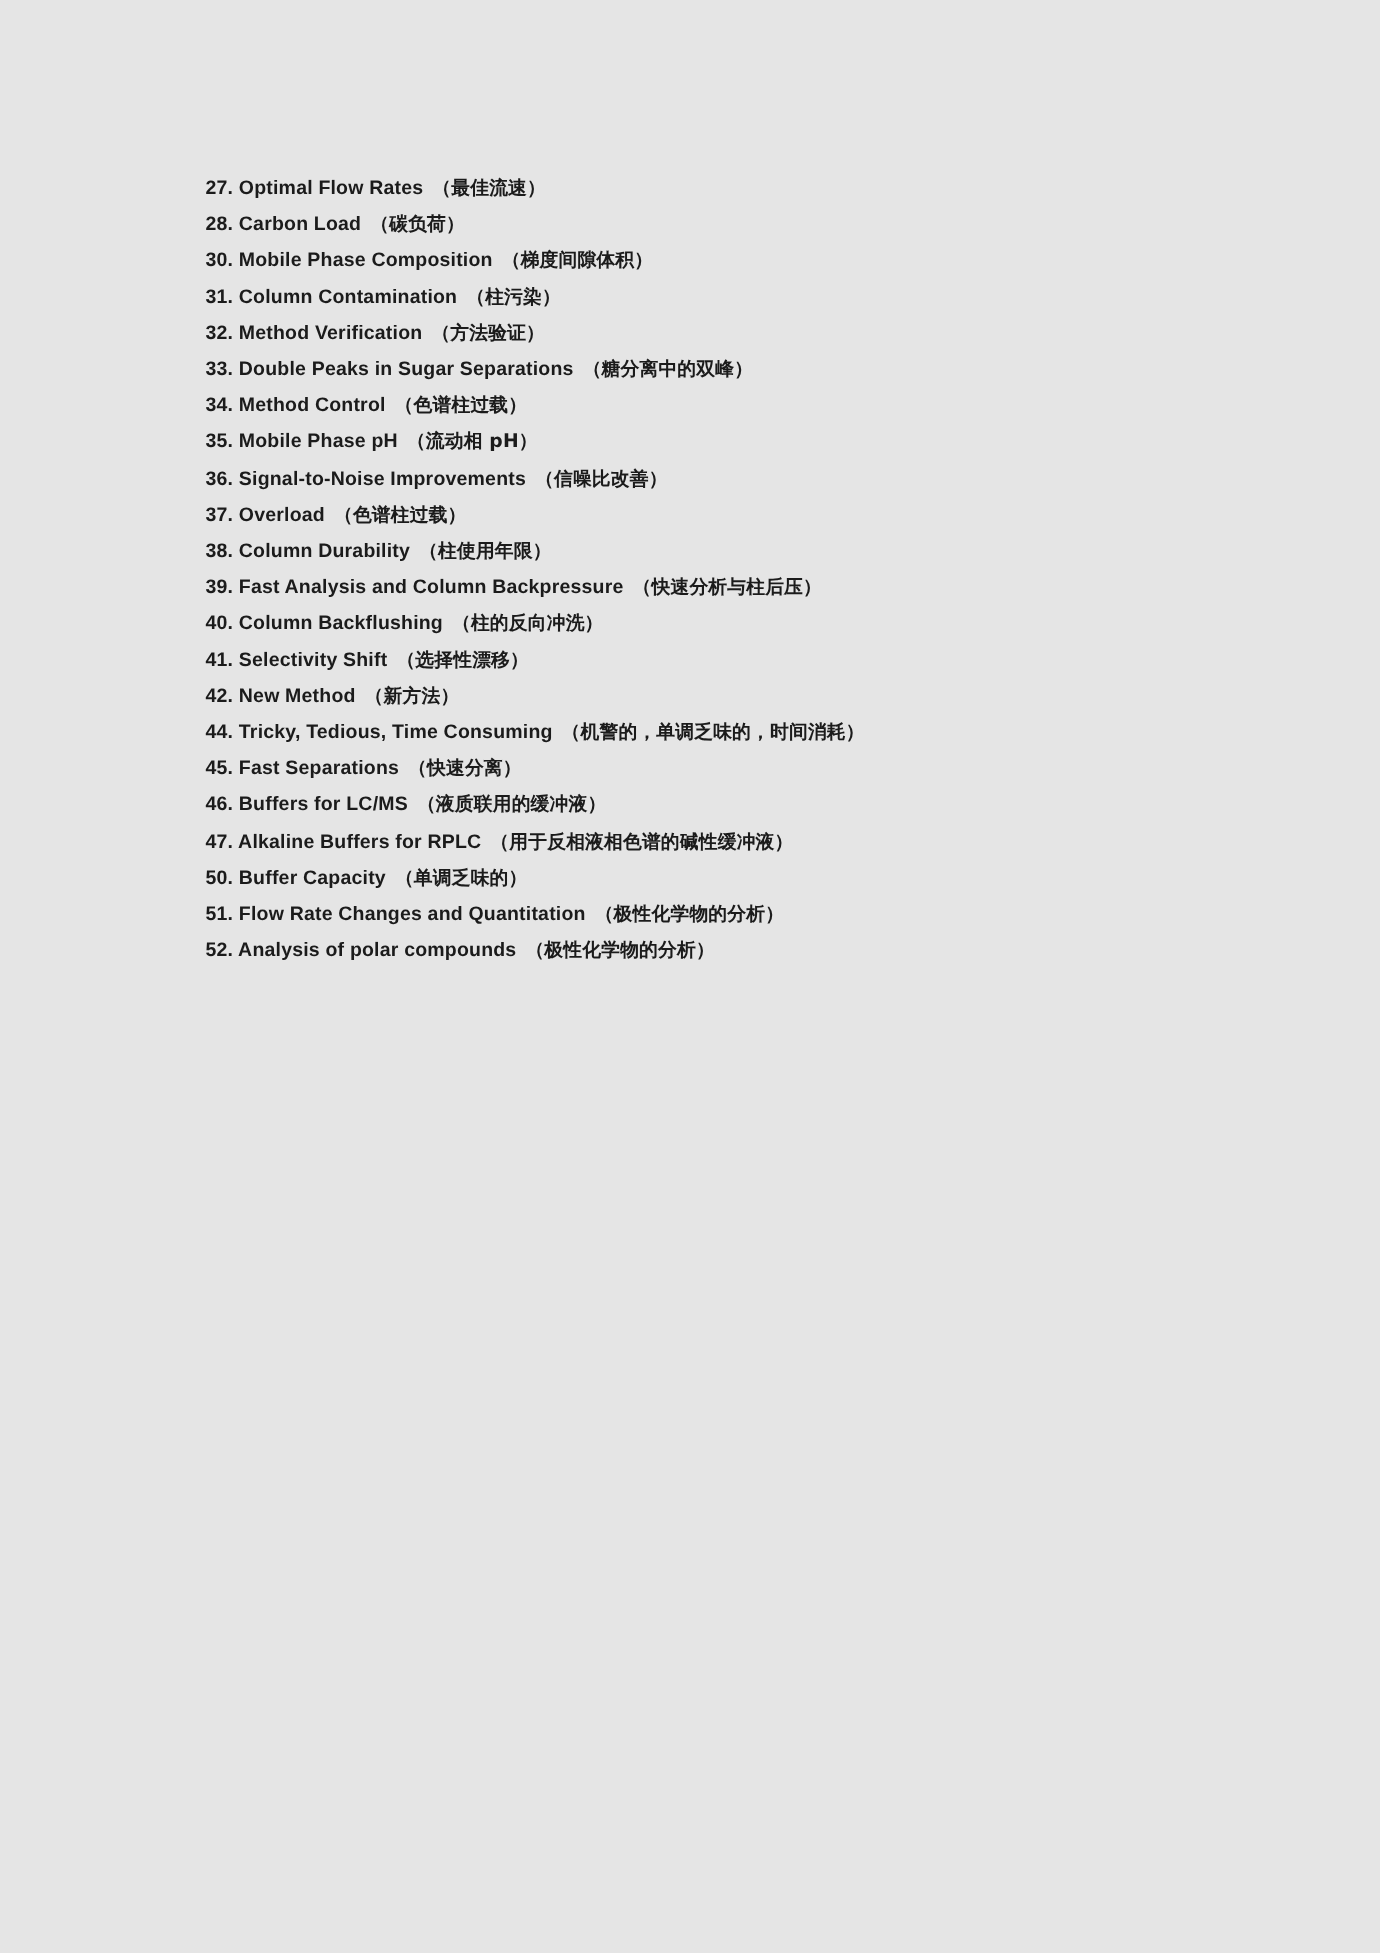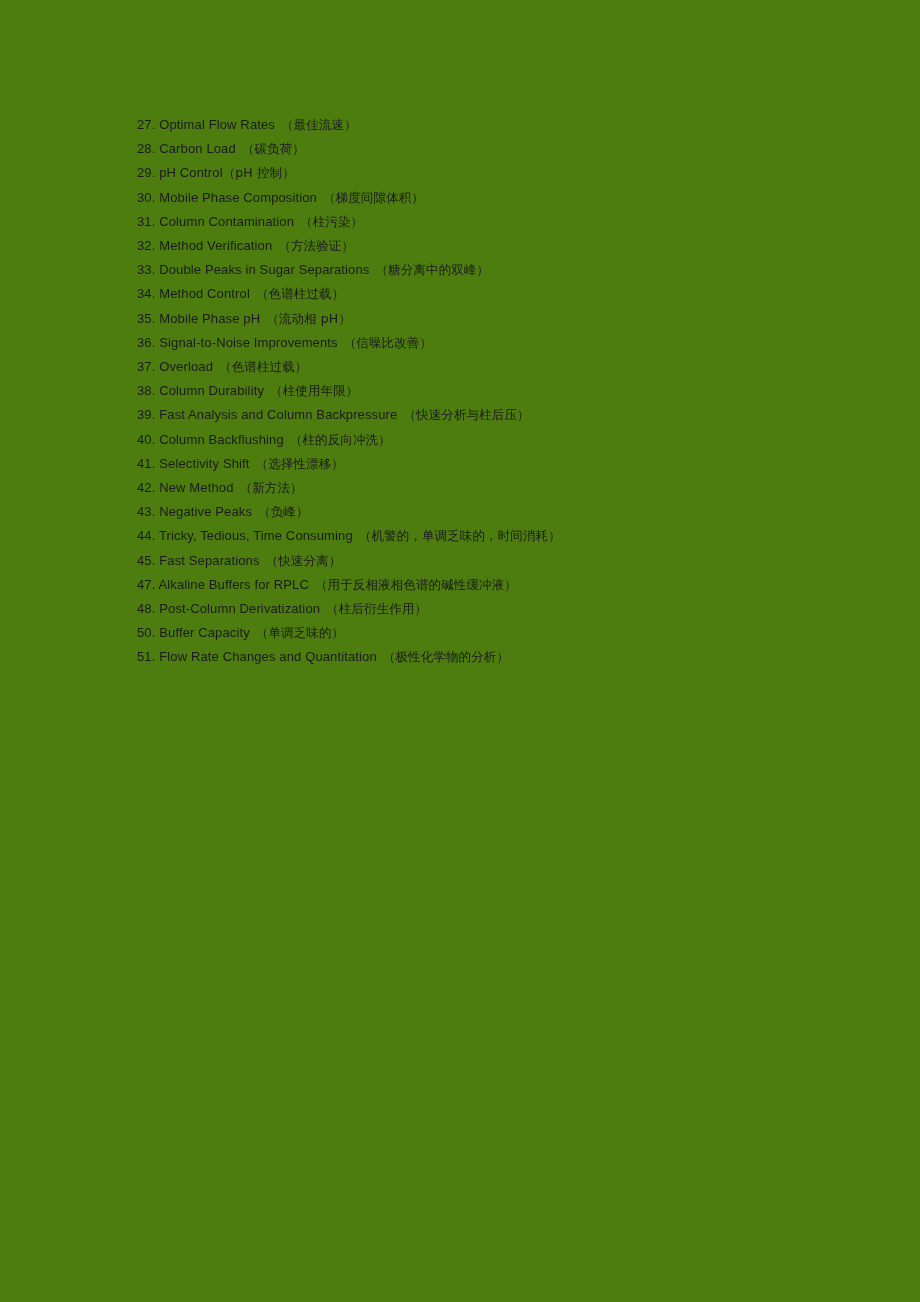--- a/index.html
+++ b/index.html
@@ -13,23 +13,24 @@
     height: 1302px;
     position: relative;
     overflow: hidden;
     font-family: "Liberation Sans", "DejaVu Sans", sans-serif;
     color: #1b1b1b;
     -webkit-font-smoothing: antialiased;
   }
   .page {
     width: 920px;
     height: 1302px;
-    background: #4d7c0f;
+    background: #e5e5e5;
     position: relative;
     box-sizing: border-box;
+    font-weight: bold;
   }
   .doc-body {
     position: absolute;
     left: 137px;
     top: 113px;
     width: 700px;
   }
   .list {
     list-style: none;
     margin: 0;
@@ -64,36 +65,35 @@
   }
 </style>
 </head>
 <body>
 
 <div class="page">
   <div class="doc-body">
     <ol class="list" id="topic-list">
         <li class="list-item"><span class="num">27.</span> <span class="en">Optimal Flow Rates</span><span class="gap"></span><span class="zh">（最佳流速）</span></li>
         <li class="list-item"><span class="num">28.</span> <span class="en">Carbon Load</span><span class="gap"></span><span class="zh">（碳负荷）</span></li>
-        <li class="list-item"><span class="num">29.</span> <span class="en">pH Control</span><span class="gap-none"></span><span class="zh">（pH 控制）</span></li>
         <li class="list-item"><span class="num">30.</span> <span class="en">Mobile Phase Composition</span><span class="gap"></span><span class="zh">（梯度间隙体积）</span></li>
         <li class="list-item"><span class="num">31.</span> <span class="en">Column Contamination</span><span class="gap"></span><span class="zh">（柱污染）</span></li>
         <li class="list-item"><span class="num">32.</span> <span class="en">Method Verification</span><span class="gap"></span><span class="zh">（方法验证）</span></li>
         <li class="list-item"><span class="num">33.</span> <span class="en">Double Peaks in Sugar Separations</span><span class="gap"></span><span class="zh">（糖分离中的双峰）</span></li>
         <li class="list-item"><span class="num">34.</span> <span class="en">Method Control</span><span class="gap"></span><span class="zh">（色谱柱过载）</span></li>
         <li class="list-item"><span class="num">35.</span> <span class="en">Mobile Phase pH</span><span class="gap"></span><span class="zh">（流动相 pH）</span></li>
         <li class="list-item"><span class="num">36.</span> <span class="en">Signal-to-Noise Improvements</span><span class="gap"></span><span class="zh">（信噪比改善）</span></li>
         <li class="list-item"><span class="num">37.</span> <span class="en">Overload</span><span class="gap"></span><span class="zh">（色谱柱过载）</span></li>
         <li class="list-item"><span class="num">38.</span> <span class="en">Column Durability</span><span class="gap"></span><span class="zh">（柱使用年限）</span></li>
         <li class="list-item"><span class="num">39.</span> <span class="en">Fast Analysis and Column Backpressure</span><span class="gap"></span><span class="zh">（快速分析与柱后压）</span></li>
         <li class="list-item"><span class="num">40.</span> <span class="en">Column Backflushing</span><span class="gap"></span><span class="zh">（柱的反向冲洗）</span></li>
         <li class="list-item"><span class="num">41.</span> <span class="en">Selectivity Shift</span><span class="gap"></span><span class="zh">（选择性漂移）</span></li>
         <li class="list-item"><span class="num">42.</span> <span class="en">New Method</span><span class="gap"></span><span class="zh">（新方法）</span></li>
-        <li class="list-item"><span class="num">43.</span> <span class="en">Negative Peaks</span><span class="gap"></span><span class="zh">（负峰）</span></li>
         <li class="list-item"><span class="num">44.</span> <span class="en">Tricky, Tedious, Time Consuming</span><span class="gap"></span><span class="zh">（机警的，单调乏味的，时间消耗）</span></li>
         <li class="list-item"><span class="num">45.</span> <span class="en">Fast Separations</span><span class="gap"></span><span class="zh">（快速分离）</span></li>
+        <li class="list-item"><span class="num">46.</span> <span class="en">Buffers for LC/MS</span><span class="gap"></span><span class="zh">（液质联用的缓冲液）</span></li>
         <li class="list-item"><span class="num">47.</span> <span class="en">Alkaline Buffers for RPLC</span><span class="gap"></span><span class="zh">（用于反相液相色谱的碱性缓冲液）</span></li>
-        <li class="list-item"><span class="num">48.</span> <span class="en">Post-Column Derivatization</span><span class="gap"></span><span class="zh">（柱后衍生作用）</span></li>
         <li class="list-item"><span class="num">50.</span> <span class="en">Buffer Capacity</span><span class="gap"></span><span class="zh">（单调乏味的）</span></li>
         <li class="list-item"><span class="num">51.</span> <span class="en">Flow Rate Changes and Quantitation</span><span class="gap"></span><span class="zh">（极性化学物的分析）</span></li>
+        <li class="list-item"><span class="num">52.</span> <span class="en">Analysis of polar compounds</span><span class="gap"></span><span class="zh">（极性化学物的分析）</span></li>
       </ol>
   </div>
 </div>
 
 </body></html>

